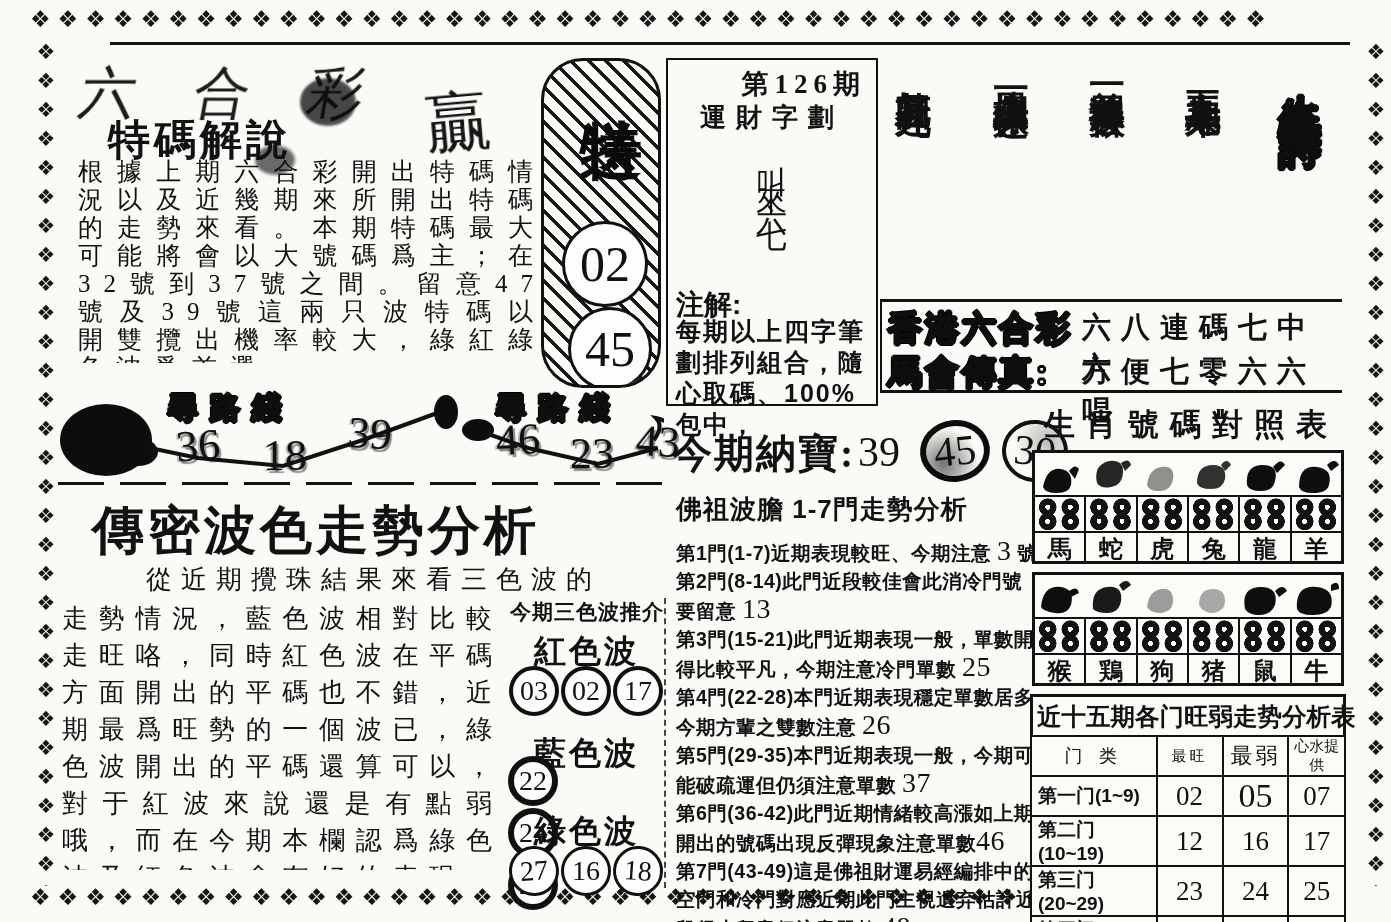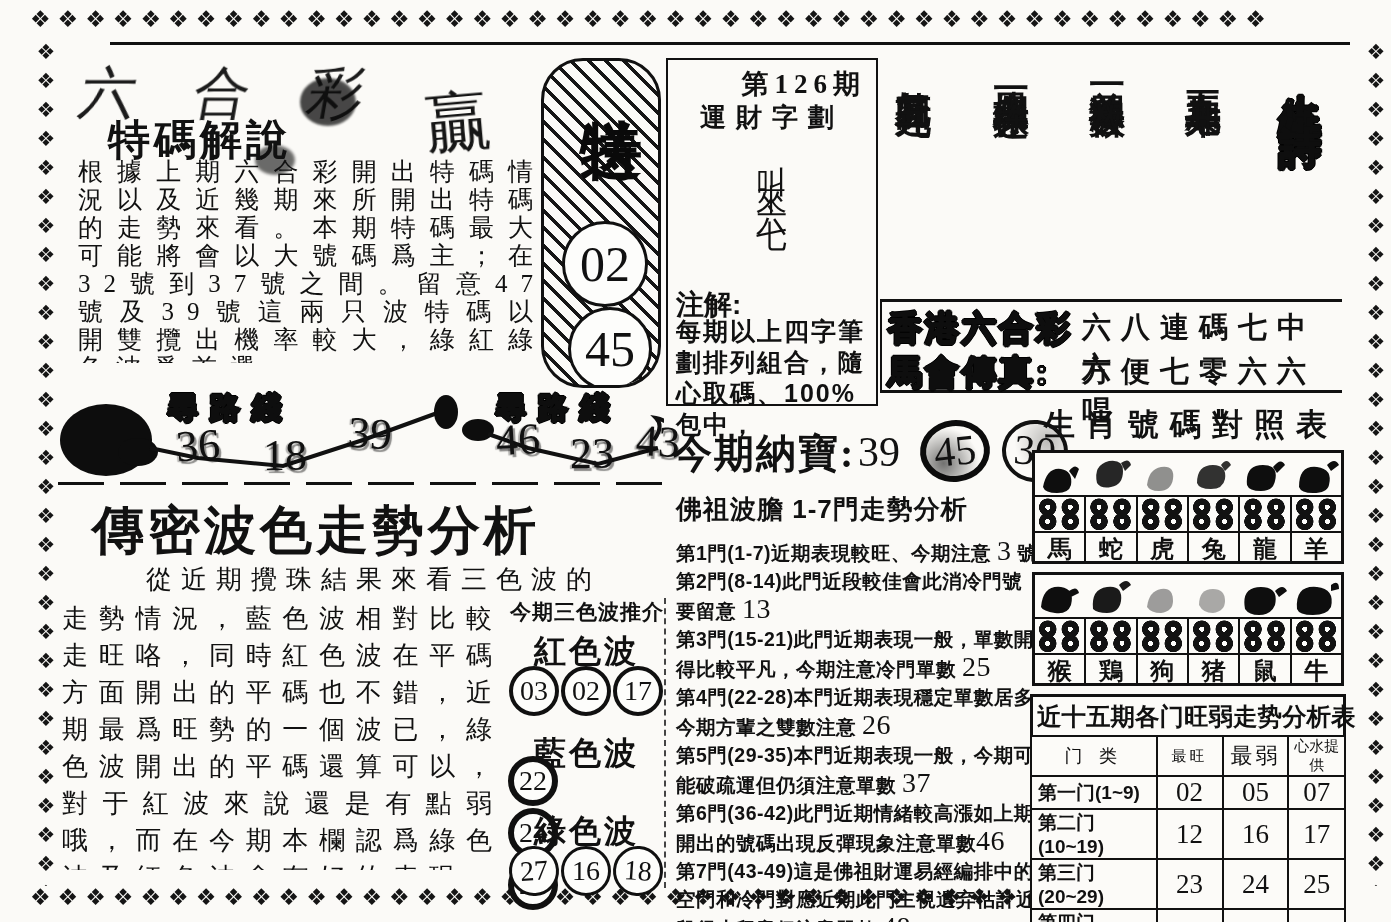--- a/index.html
+++ b/index.html
@@ -206,21 +206,21 @@
       <tbody>
           <tr>
         <th class="serif" style="width:40%; font-size:18px; letter-spacing:6px; font-weight:normal; height:30px;">门 类</th>
         <th class="serif" style="width:21%; font-size:15px; letter-spacing:3px; font-weight:normal;">最旺</th>
         <th class="serif" style="width:21%; font-size:22px; letter-spacing:3px; font-weight:normal;">最弱</th>
         <th class="serif" style="width:18%; font-size:15px; font-weight:normal;">心水提供</th>
       </tr>
       <tr style="height:30px;">
         <td class="gothic" style="font-size:19px; text-align:left; padding-left:6px;">第一门(1~9)</td>
         <td class="serif" style="font-size:27px;">02</td>
-        <td class="serif" style="font-size:27px;font-family:Liberation Serif, serif;">05</td>
+        <td class="serif" style="font-size:34px;font-family:Liberation Serif, serif;">05</td>
         <td class="serif" style="font-size:27px;">07</td>
       </tr>
       <tr style="height:30px;margin-top:13px;">
         <td class="gothic" style="font-size:19px; text-align:left; padding-left:6px;">第二门(10~19)</td>
         <td class="serif" style="font-size:27px;">12</td>
         <td class="serif" style="font-size:27px;">16</td>
         <td class="serif" style="font-size:27px;">17</td>
       </tr>
       <tr style="height:30px;">
         <td class="gothic" style="font-size:19px; text-align:left; padding-left:6px;">第三门(20~29)</td>

